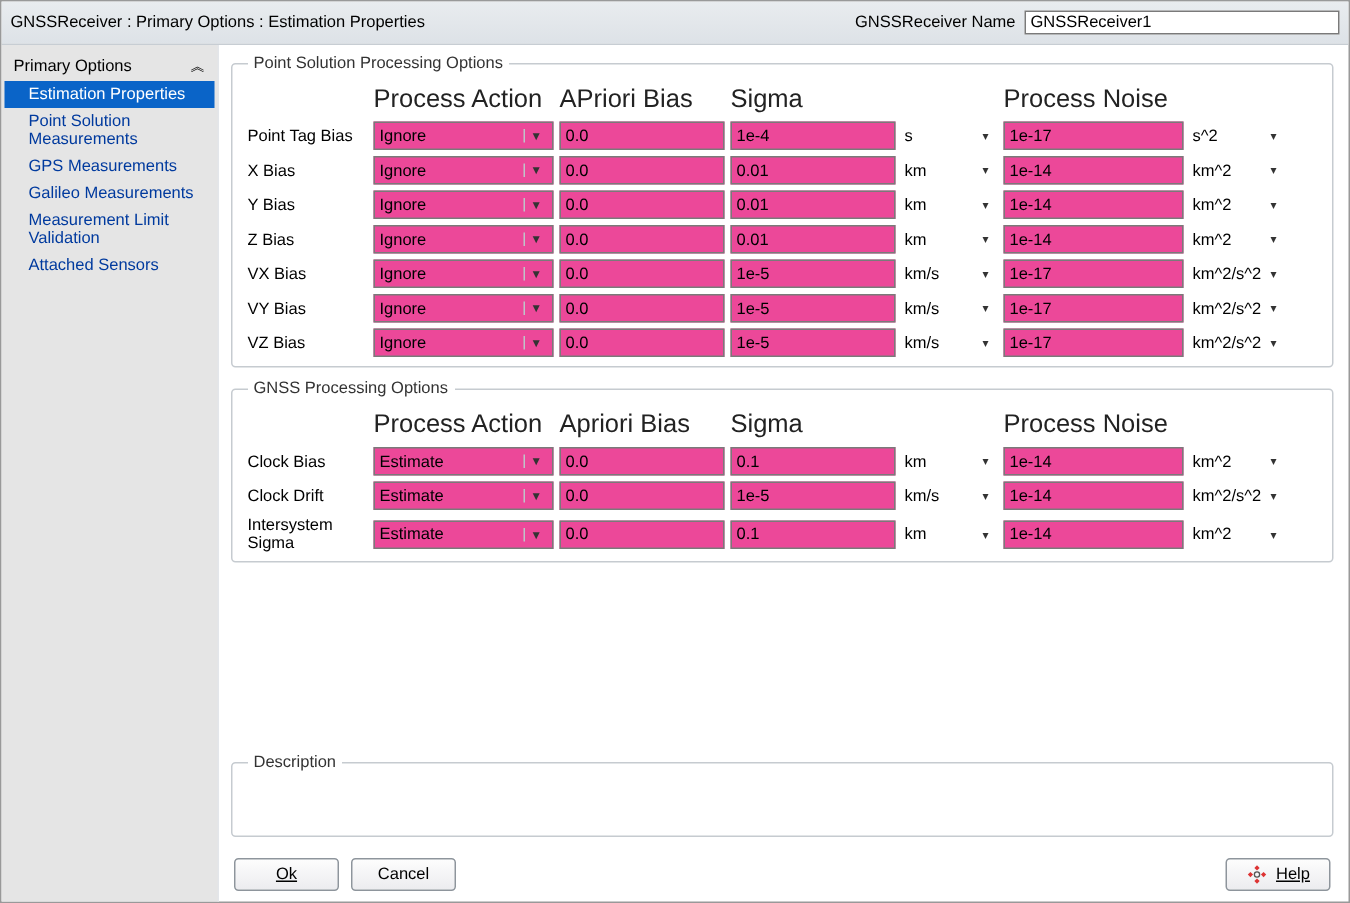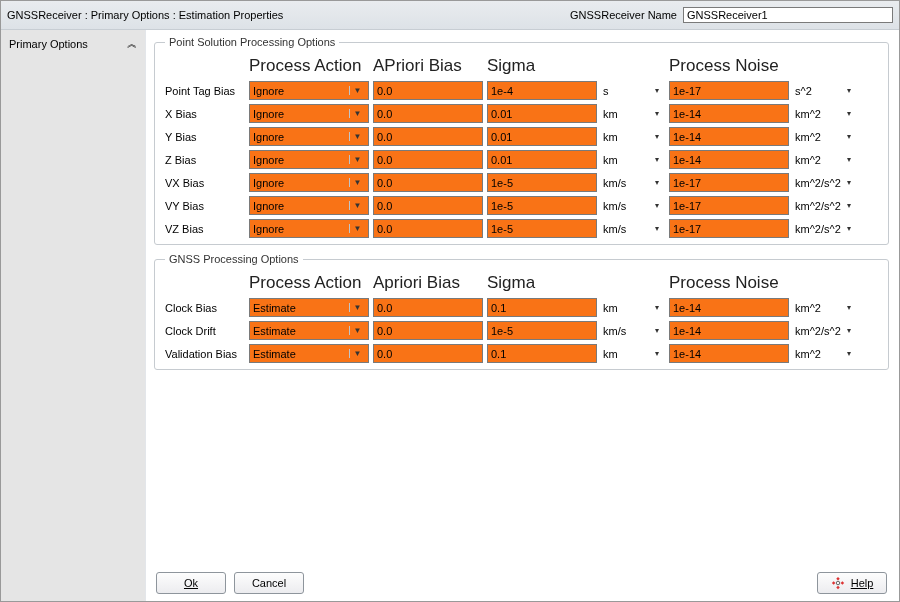--- a/index.html
+++ b/index.html
@@ -13,21 +13,21 @@
 .side-head { display: flex; align-items: center; padding: 3px 6px; font-size: 11px; }
 .side-head .expand { margin-left: auto; font-size: 10px; }
 .side-item { padding: 3px 6px 3px 16px; font-size: 11px; cursor: pointer; color: #003a9e; }
 .side-item.sel { background: #0a64c8; color: #fff; }
 .main { flex: 1; padding: 6px 10px 8px 8px; display: flex; flex-direction: column; position: relative; justify-content: flex-end; }
 fieldset { border: 1px solid #c6cbd0; border-radius: 3px; margin-bottom: 8px; padding: 8px 10px 6px 10px; position: relative; }
 legend { font-size: 11px; padding: 0 4px; color: #333; }
 .grid { display: grid; grid-template-columns: 80px 120px 110px 110px 64px 120px 64px; column-gap: 4px; row-gap: 4px; align-items: center; }
 .hdr { font-size: 17px; color: #222; padding-bottom: 1px; }
 .lbl { font-size: 11px; }
-.combo, .txt { height: 19px; font-size: 11px; border: 1px solid #7a7a7a; background: #f97316; padding: 0 3px; display: flex; align-items: center; position: relative; }
+.combo, .txt { height: 19px; font-size: 11px; border: 1px solid #7a7a7a; background: #ec4899; padding: 0 3px; display: flex; align-items: center; position: relative; }
 .combo { justify-content: space-between; cursor: pointer; }
 .combo .arrow, .unitc .arrow { width: 16px; text-align: center; border-left: 1px solid #bfc4c9; font-size: 8px; color: #333; }
 .txt input { border: none; outline: none; font-size: 11px; width: 100%; height: 100%; background: transparent; }
 .unitc { display: flex; align-items: center; height: 19px; }
 .unitc .u { flex: 1; font-size: 11px; padding-left: 2px; }
 .unitc .arrow { border: none; cursor: pointer; }
 .spacer { flex: 1; }
 fieldset.desc { height: 56px; }
 .footer { height: 34px; display: flex; align-items: center; padding: 0 2px; }
 .btn { height: 22px; min-width: 70px; border: 1px solid #8e959c; background: linear-gradient(#fdfdfd,#ececef); border-radius: 3px; font-size: 11px; cursor: pointer; padding: 0 12px; display: inline-flex; align-items: center; justify-content: center; gap: 6px; }
@@ -44,20 +44,28 @@
   <div class="title-rlabel">GNSSReceiver Name</div>
   <input class="name-input" value="GNSSReceiver1" style="">
 </div>
 
 <div class="body">
   <div class="sidebar">
     <div class="side-head">
       <span>Primary Options</span>
       <span class="expand">︽</span>
     </div>
+    <div id="side-items">
+        <div class="side-item sel">Estimation Properties</div>
+        <div class="side-item">Point Solution Measurements</div>
+        <div class="side-item">GPS Measurements</div>
+        <div class="side-item">Galileo Measurements</div>
+        <div class="side-item">Measurement Limit Validation</div>
+        <div class="side-item">Attached Sensors</div>
+      </div>
   </div>
 
   <div class="main">
 
     <fieldset>
       <legend>Point Solution Processing Options</legend>
       <div class="grid" id="pspo-grid">
           <div class="hdr"></div>
           <div class="hdr">Process Action</div>
           <div class="hdr">APriori Bias</div>
@@ -269,21 +277,21 @@
             <span class="u">km/s</span>
             <span class="arrow">▾</span>
           </div>
           <div class="txt">
             <input value="1e-14" style="">
           </div>
           <div class="unitc">
             <span class="u">km^2/s^2</span>
             <span class="arrow">▾</span>
           </div>
-          <div class="lbl">Validation Bias</div>
+          <div class="lbl">Intersystem Sigma</div>
           <div class="combo">
             <span>Estimate</span>
             <span class="arrow">▼</span>
           </div>
           <div class="txt">
             <input value="0.0" style="">
           </div>
           <div class="txt">
             <input value="0.1" style="">
           </div>
@@ -296,20 +304,23 @@
           </div>
           <div class="unitc">
             <span class="u">km^2</span>
             <span class="arrow">▾</span>
           </div>
         </div>
     </fieldset>
 
     <div class="spacer"></div>
 
+    <fieldset class="desc">
+      <legend>Description</legend>
+    </fieldset>
 
     <div class="footer">
       <div class="left">
         <button class="btn">
             <span class="u">Ok</span>
           </button>
         <button class="btn">
             <span>Cancel</span>
           </button>
       </div>

